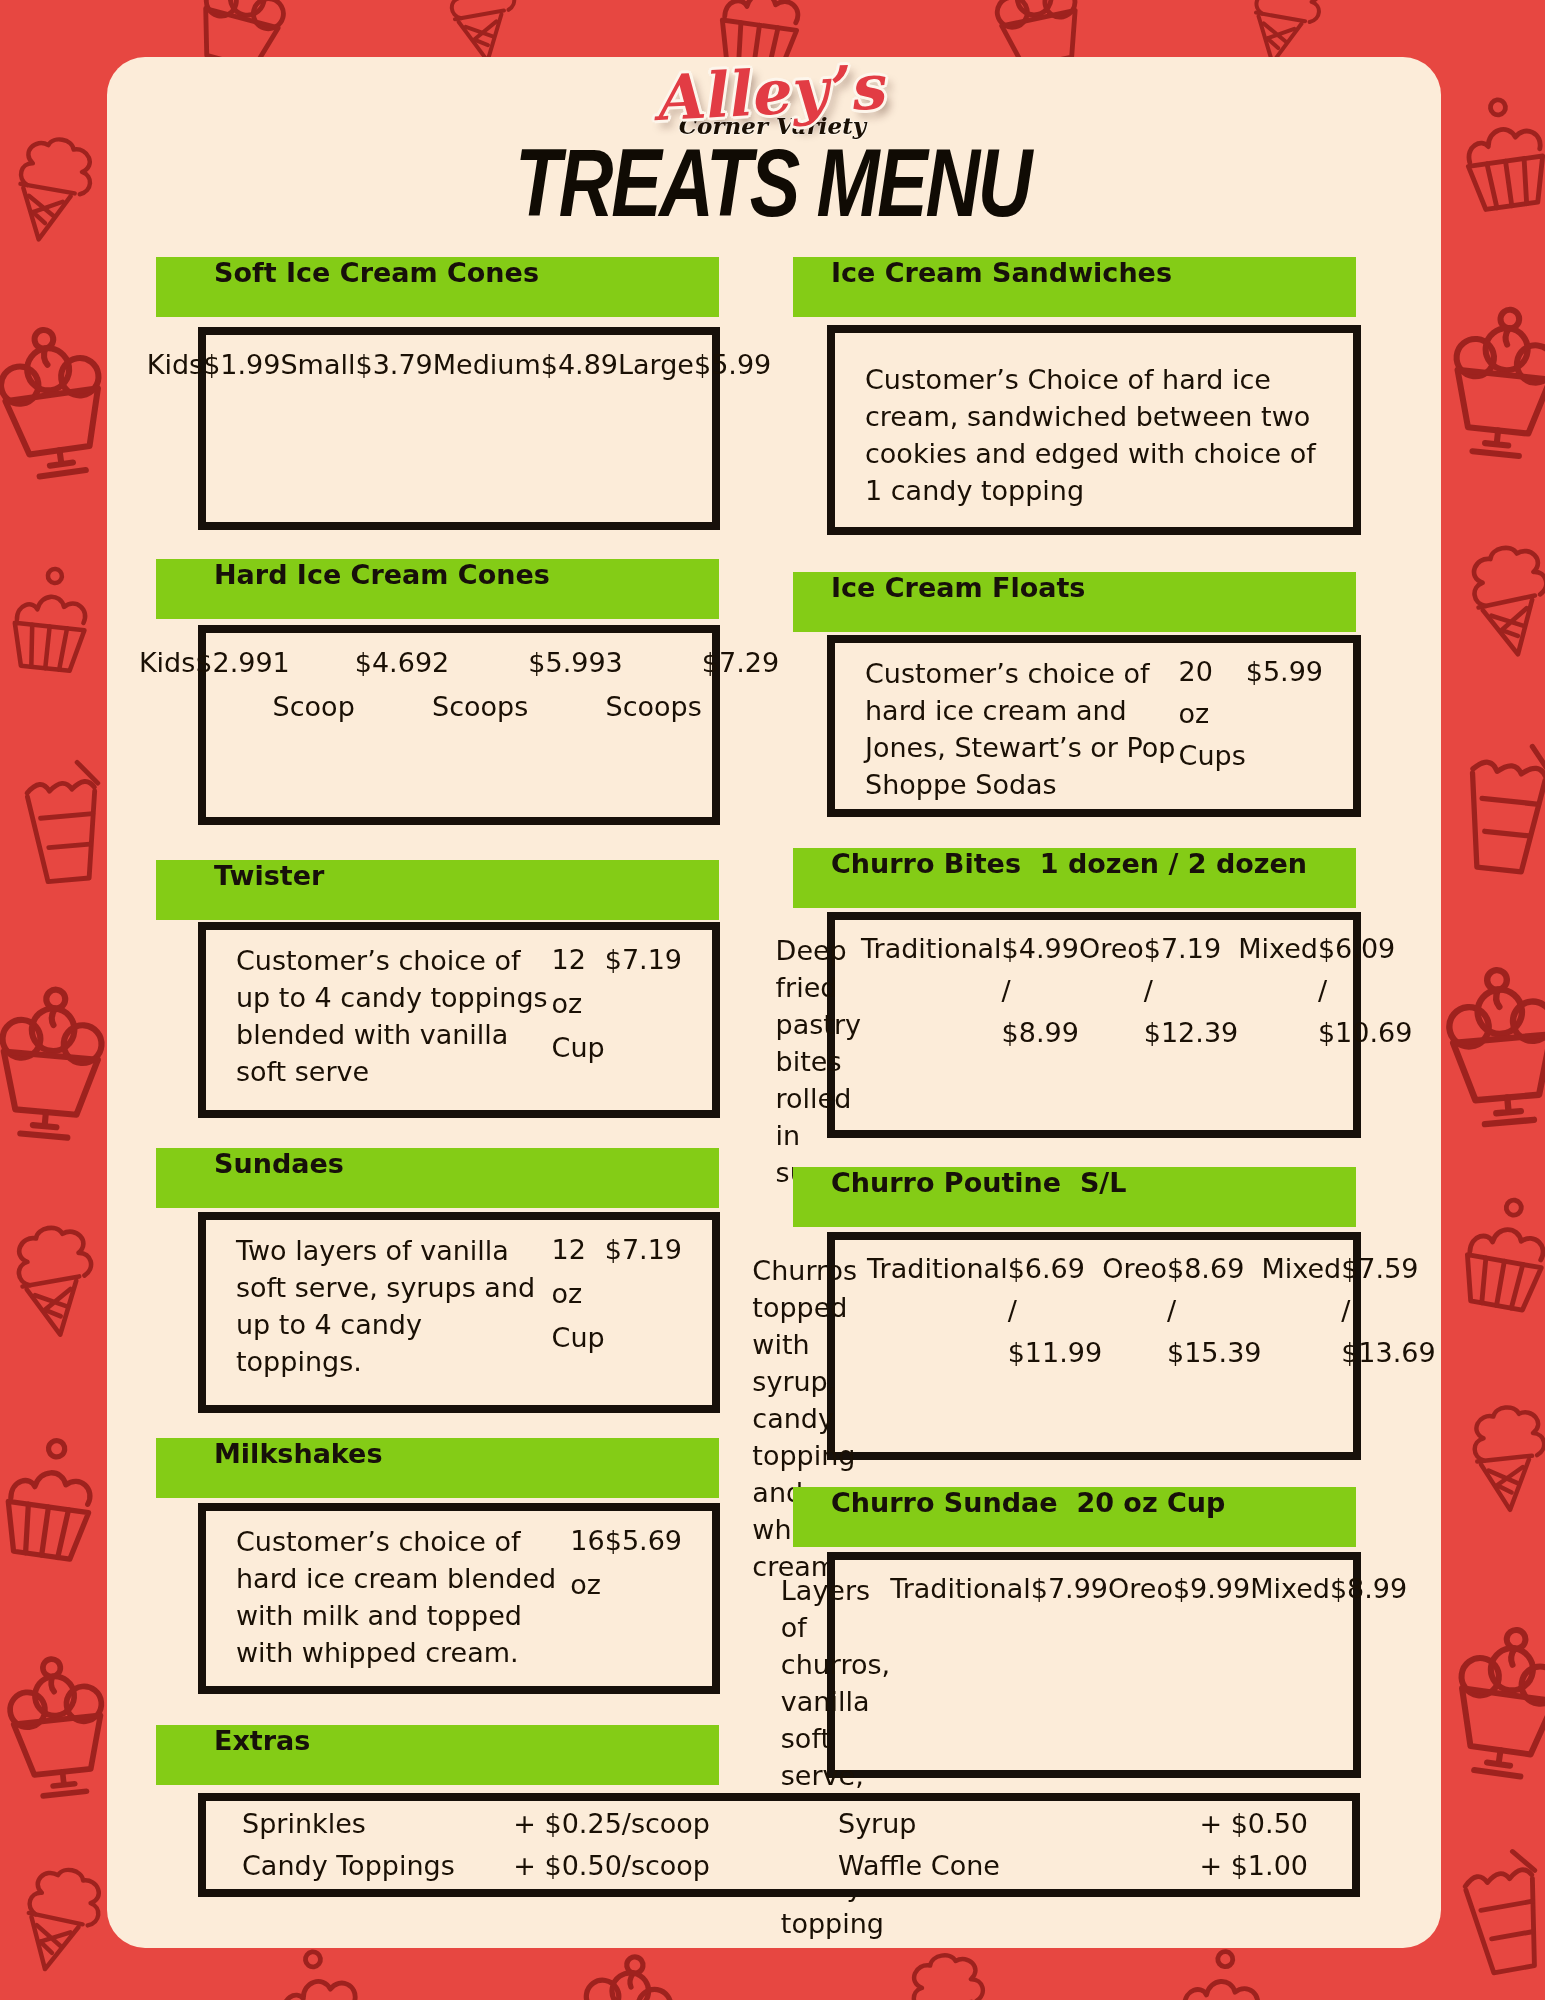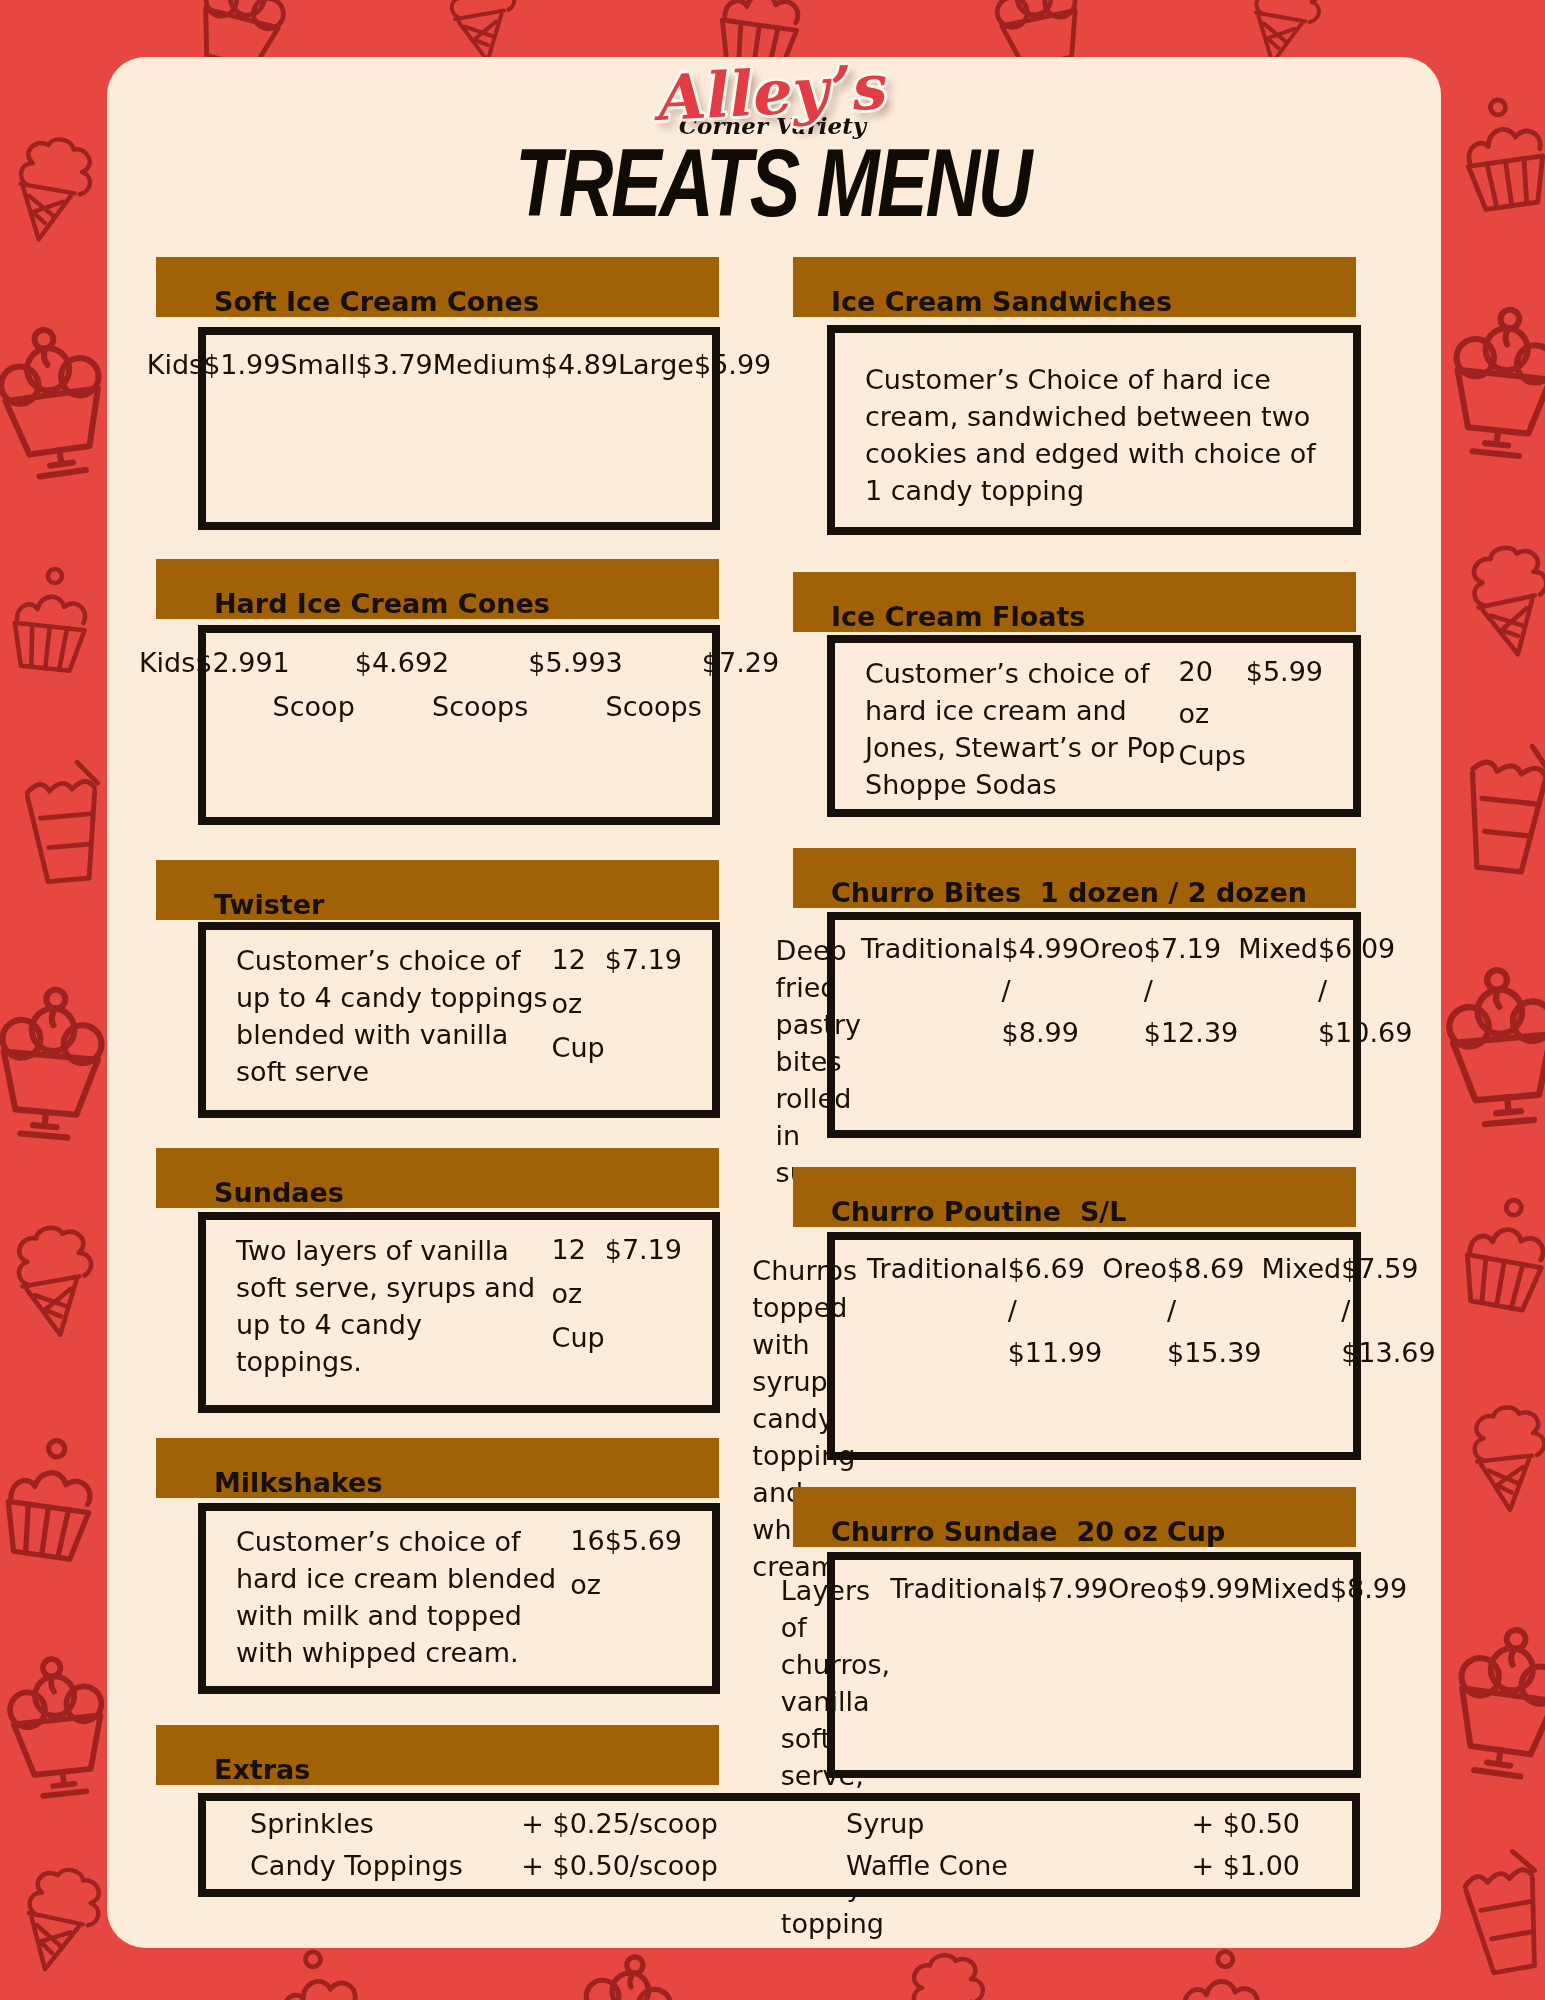--- a/index.html
+++ b/index.html
@@ -27,22 +27,22 @@
     font-size:23px;line-height:1;margin-top:-10px;color:#1a1005;
     text-shadow:-1px 0 0 #fdf6ec,1px 0 0 #fdf6ec,0 -1px 0 #fdf6ec,0 1px 0 #fdf6ec;
   }
   .menu-title{
     font-family:"Liberation Sans", sans-serif;font-weight:bold;font-style:italic;
     font-size:97px;line-height:.95;letter-spacing:-3px;color:#100b04;
     transform:scaleX(.78);margin-top:0;
   }
   
   .bar{
-    position:absolute;height:60px;background:#a16207;z-index:2;
-    display:flex;align-items:flex-end;box-sizing:border-box;
+    position:absolute;height:60px;background:#84cc16;z-index:2;
+    display:flex;align-items:flex-start;box-sizing:border-box;
     font-weight:bold;font-size:27px;color:#17100a;white-space:pre;
   }
   .bar.l{left:156px;width:563px;padding-left:58px;}
   .bar.r{left:793px;width:563px;padding-left:38px;}
   
   .box{
     position:absolute;background:#fcecd9;border:8px solid #17100a;box-sizing:border-box;
     display:flex;flex-direction:row;justify-content:center;padding:8px 30px;z-index:2;
   }
   .box.l{left:198px;width:522px;}
@@ -55,21 +55,21 @@
   #sb-l1{top:559px;} #bx-l1{top:625px;height:200px;}
   #sb-l2{top:860px;} #bx-l2{top:922px;height:196px;}
   #sb-l3{top:1148px;} #bx-l3{top:1212px;height:201px;}
   #sb-l4{top:1438px;} #bx-l4{top:1503px;height:191px;}
   #sb-r0{top:257px;} #bx-r0{top:325px;height:210px;align-items:flex-end;}
   #sb-r1{top:572px;} #bx-r1{top:635px;height:182px;}
   #sb-r2{top:848px;} #bx-r2{top:912px;height:226px;}
   #sb-r3{top:1167px;} #bx-r3{top:1232px;height:228px;}
   #sb-r4{top:1487px;} #bx-r4{top:1552px;height:226px;}
   #sb-ex{top:1725px;}
-  #bx-ex{top:1793px;left:198px;width:1162px;height:104px;flex-direction:row;align-items:center;padding:6px 38px;}
+  #bx-ex{top:1793px;left:198px;width:1162px;height:104px;flex-direction:row;align-items:center;padding:6px 30px;}
   .ex-group{display:flex;flex-direction:column;justify-content:center;}
   .ex-group.g1{flex:0 0 468px;margin-left:6px;}
   .ex-group.g2{flex:1;margin-left:128px;margin-right:14px;}
   .ex-group .row{line-height:42px;}
 </style>
 </head>
 <body>
 
 <svg width="0" height="0" style="position:absolute" aria-hidden="true">
   <defs>

